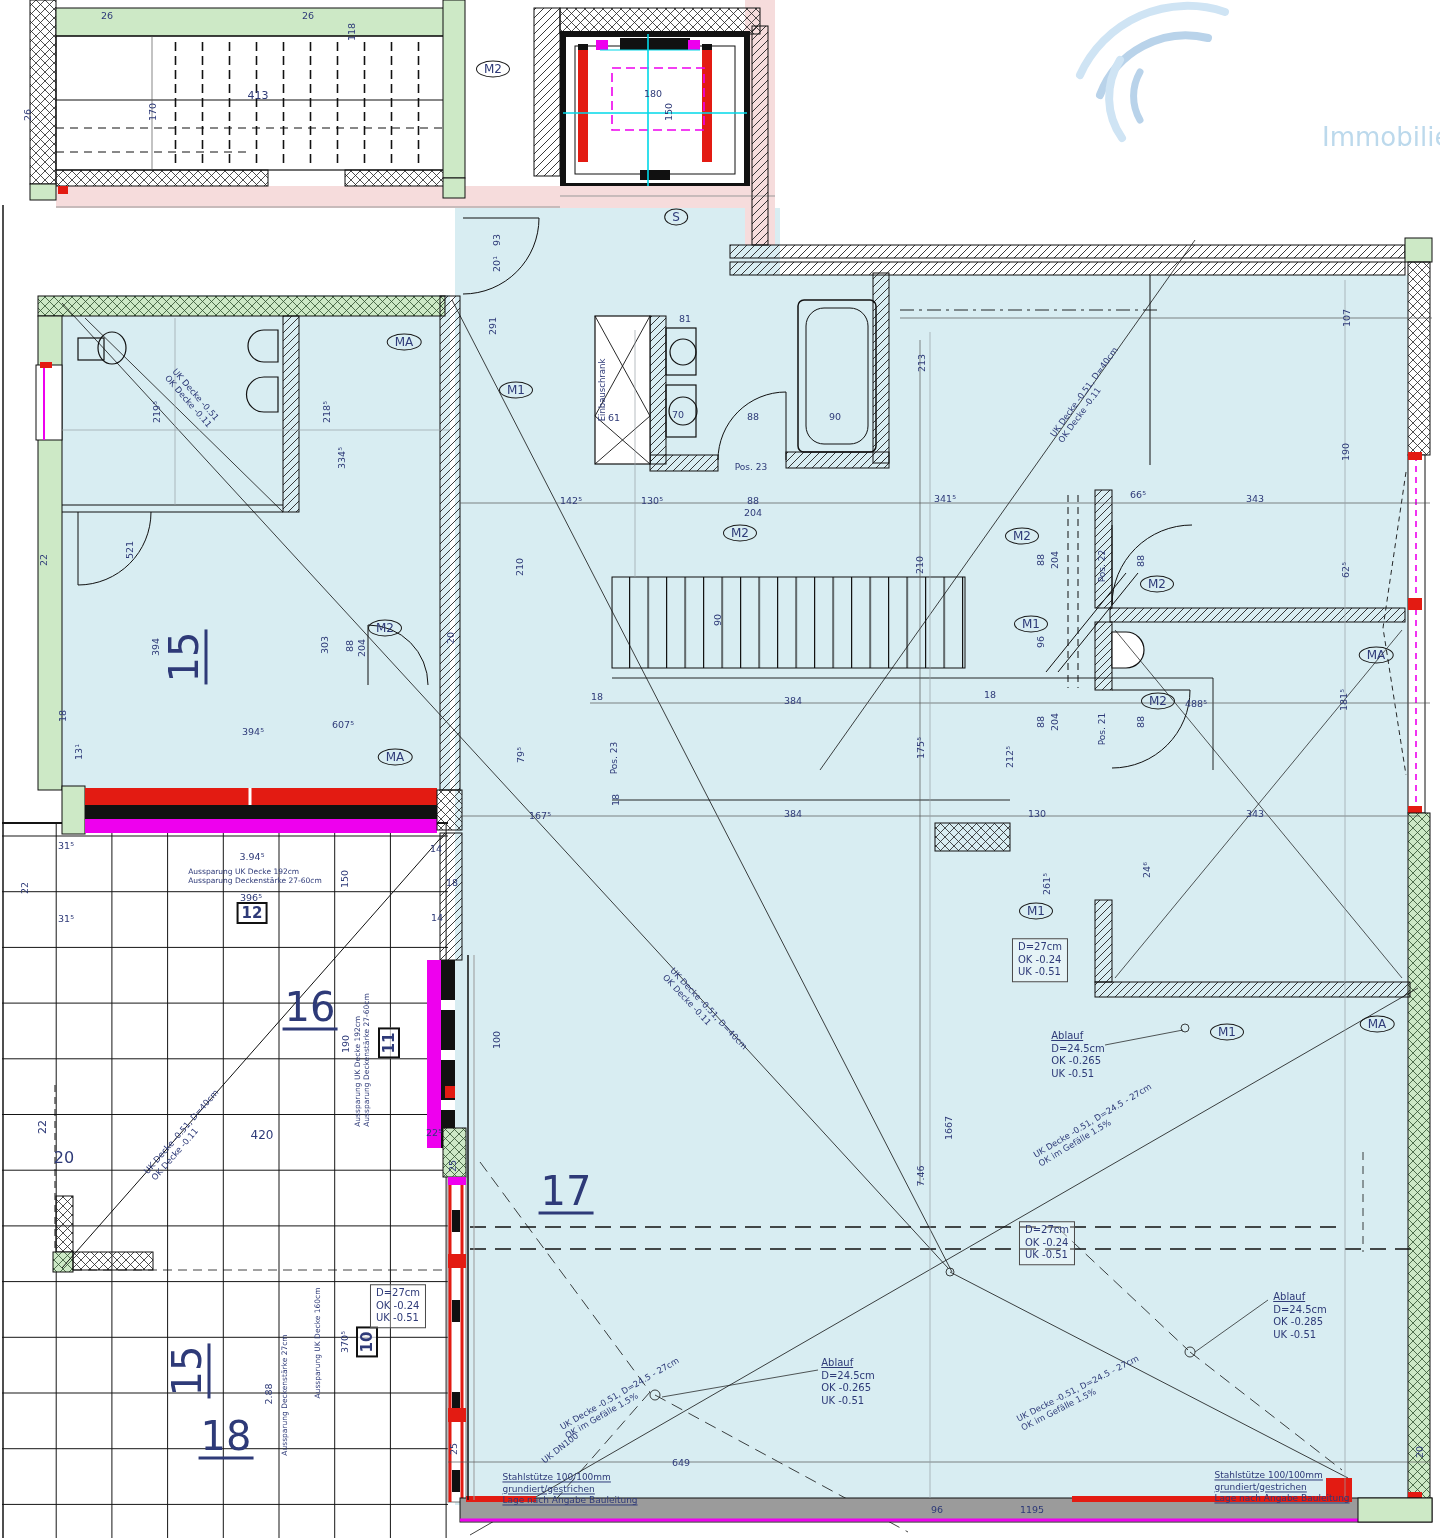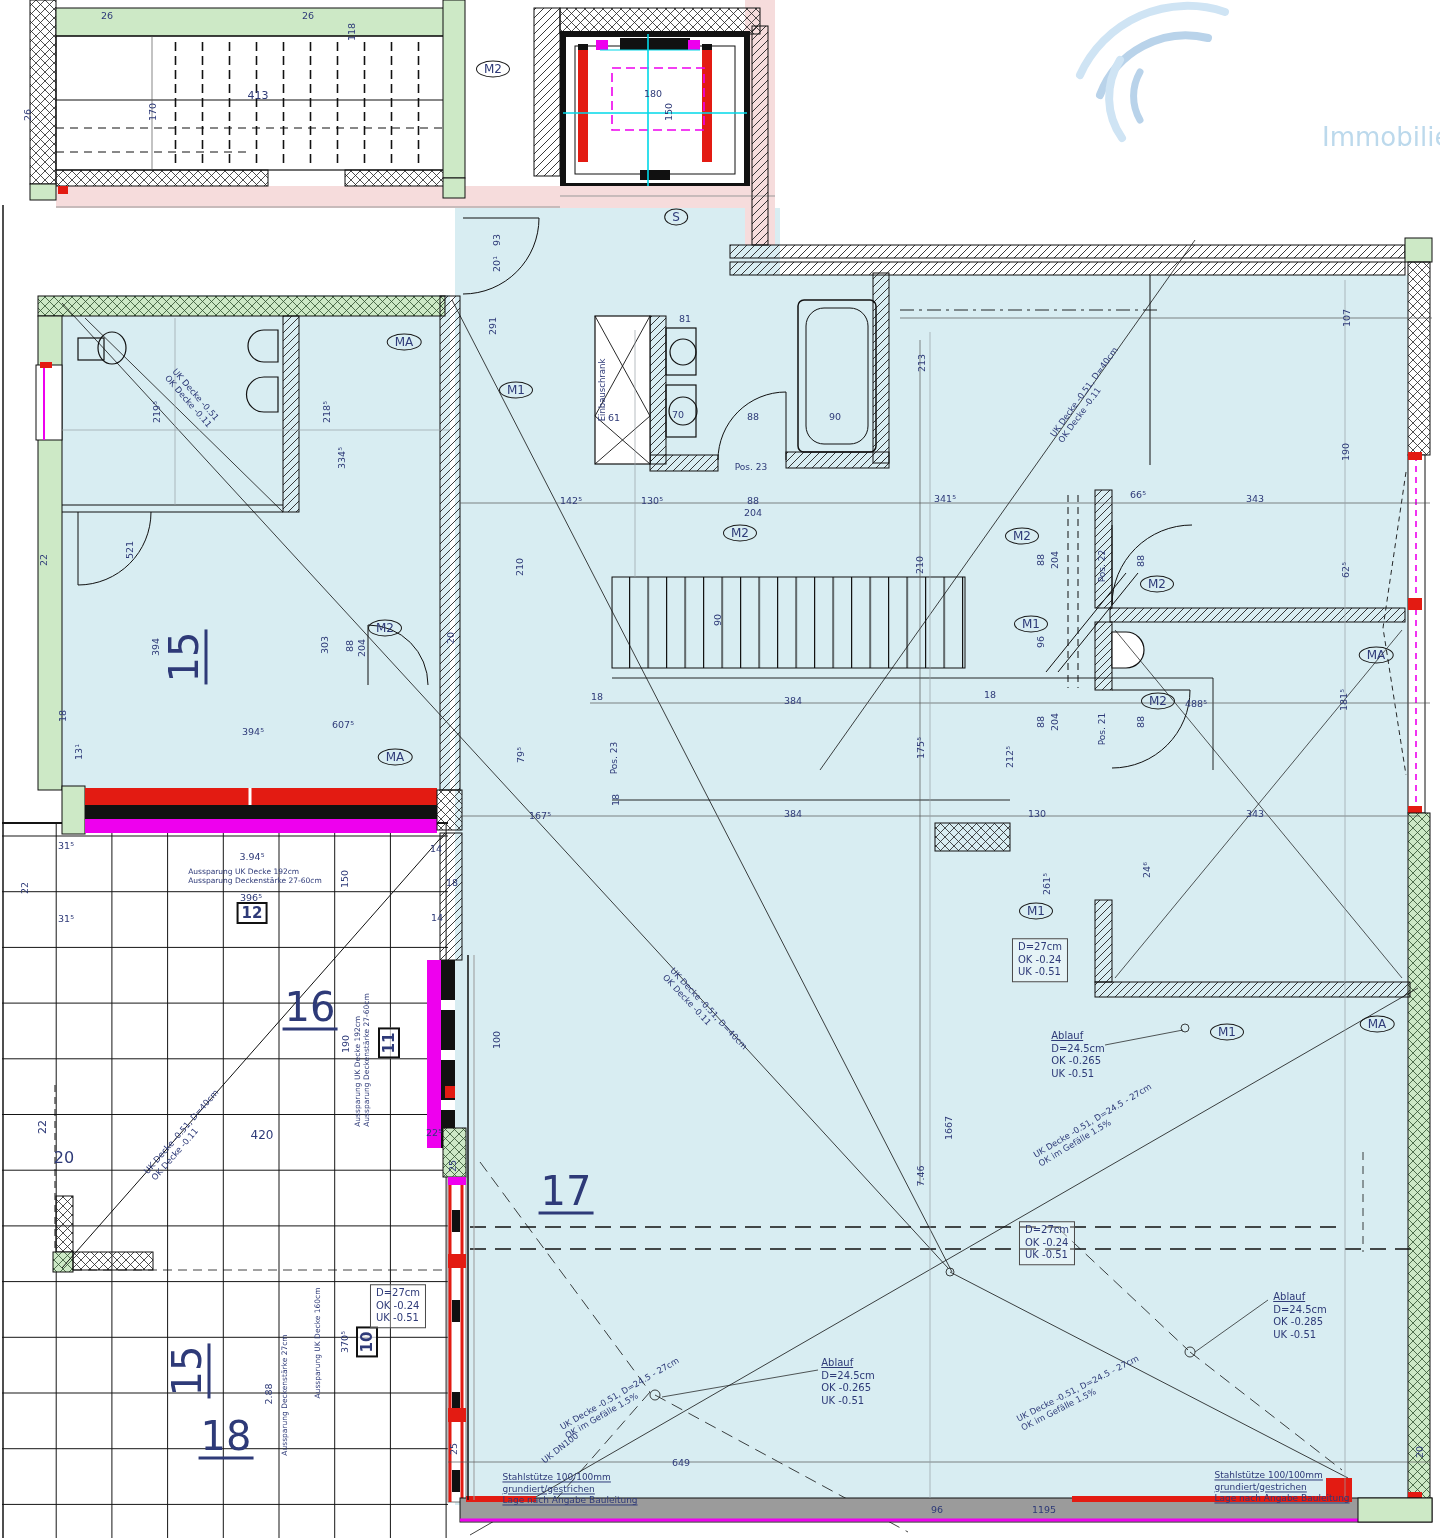--- a/index.html
+++ b/index.html
@@ -361,21 +361,21 @@
     <div class="lbl dim" style="left: 452px; top: 1166px; transform: translate(-50%, -50%) rotate(-90deg);">25</div>
     <div class="lbl dim" style="left: 262px; top: 1135px; transform: translate(-50%, -50%) rotate(0deg); font-size: 12px;">420</div>
     <div class="lbl dim" style="left: 64px; top: 1157px; transform: translate(-50%, -50%) rotate(0deg); font-size: 16px;">20</div>
     <div class="lbl dim" style="left: 42px; top: 1127px; transform: translate(-50%, -50%) rotate(-90deg); font-size: 11px;">22</div>
     <div class="lbl dim" style="left: 948px; top: 1128px; transform: translate(-50%, -50%) rotate(-90deg);">1667</div>
     <div class="lbl dim" style="left: 920px; top: 1176px; transform: translate(-50%, -50%) rotate(-90deg);">7.46</div>
     <div class="lbl dim" style="left: 344px; top: 1342px; transform: translate(-50%, -50%) rotate(-90deg);">370⁵</div>
     <div class="lbl dim" style="left: 268px; top: 1394px; transform: translate(-50%, -50%) rotate(-90deg);">2.88</div>
     <div class="lbl dim" style="left: 681px; top: 1462px; transform: translate(-50%, -50%) rotate(0deg);">649</div>
     <div class="lbl dim" style="left: 937px; top: 1509px; transform: translate(-50%, -50%) rotate(0deg);">96</div>
-    <div class="lbl dim" style="left: 1032px; top: 1509px; transform: translate(-50%, -50%) rotate(0deg); margin-left: 12px;">1195</div>
+    <div class="lbl dim" style="left: 1032px; top: 1509px; transform: translate(-50%, -50%) rotate(0deg);">1195</div>
     <div class="lbl dim" style="left: 1243px; top: 1544px; transform: translate(-50%, -50%) rotate(0deg);">367⁵</div>
     <div class="lbl dim" style="left: 1419px; top: 1452px; transform: translate(-50%, -50%) rotate(-90deg);">20</div>
     <div class="lbl dim" style="left: 453px; top: 1449px; transform: translate(-50%, -50%) rotate(-90deg);">25</div>
     <div class="lbl marker" style="left: 493px; top: 69px; transform: translate(-50%, -50%) rotate(0deg);">M2</div>
     <div class="lbl marker" style="left: 676px; top: 217px; transform: translate(-50%, -50%) rotate(0deg);">S</div>
     <div class="lbl marker" style="left: 404px; top: 342px; transform: translate(-50%, -50%) rotate(0deg);">MA</div>
     <div class="lbl marker" style="left: 516px; top: 390px; transform: translate(-50%, -50%) rotate(0deg);">M1</div>
     <div class="lbl marker" style="left: 740px; top: 533px; transform: translate(-50%, -50%) rotate(0deg);">M2</div>
     <div class="lbl marker" style="left: 1022px; top: 536px; transform: translate(-50%, -50%) rotate(0deg);">M2</div>
     <div class="lbl marker" style="left: 1157px; top: 584px; transform: translate(-50%, -50%) rotate(0deg);">M2</div>

